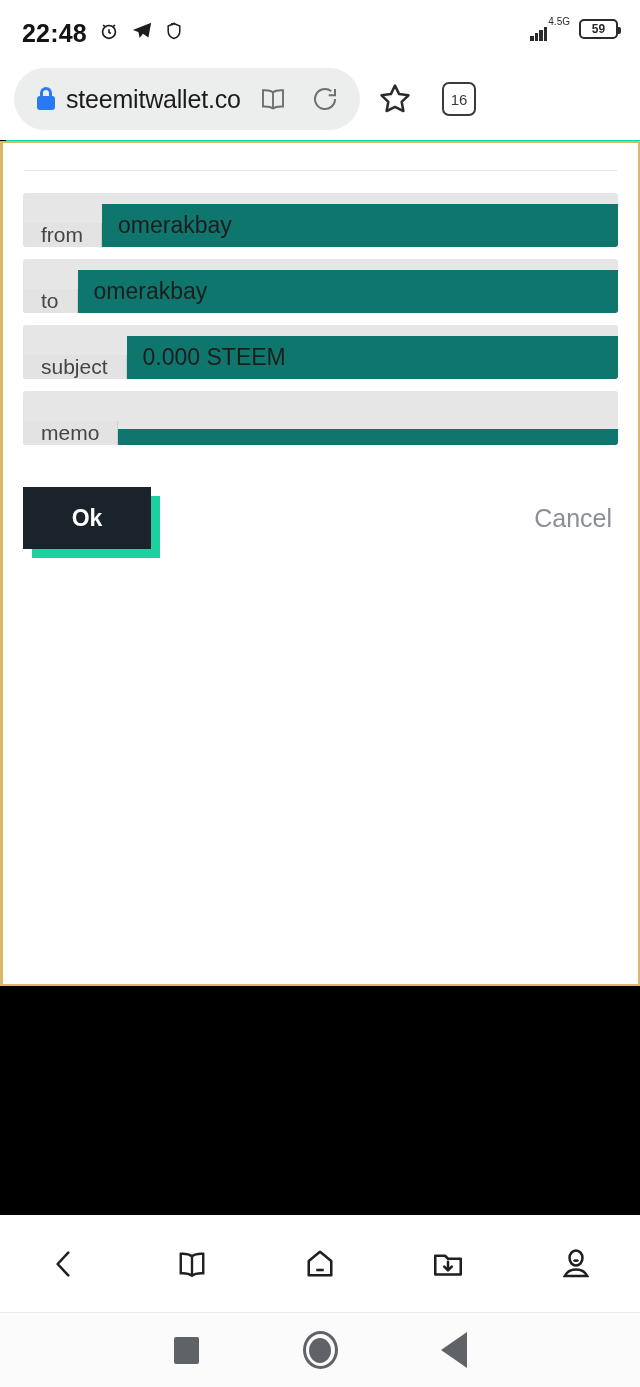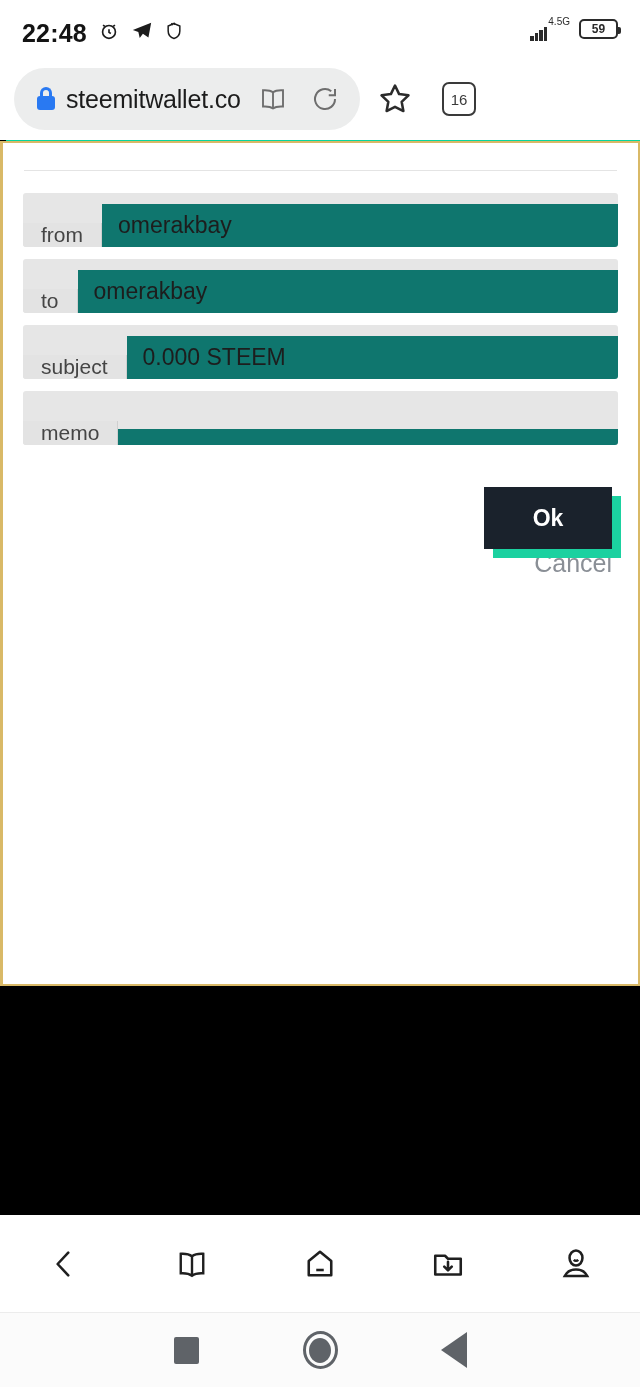--- a/index.html
+++ b/index.html
@@ -102,23 +102,22 @@
   .igroup .addon {
     display: flex; align-items: center; padding: 0 18px;
     background: #e3e3e3; border-right: 1px solid #cfcfcf;
     font-size: 21px; color: #454545; white-space: nowrap;
   }
   .igroup .val {
     flex: 1 1 auto; display: flex; align-items: center; padding: 8px 16px;
     background: #0f766e; font-size: 23px; color: #1d1d1d;
   }
   .actions {
-    display: flex; align-items: flex-end; justify-content: space-between;
+    display: flex; align-items: center; justify-content: space-between;
     padding: 30px 26px 0 20px;
-    flex-direction: column;
   }
   .ok-wrap { position: relative; }
   .ok-shadow {
     position: absolute; left: 9px; top: 9px; width: 128px; height: 62px;
     background: #1bd1a0;
   }
   .ok-btn {
     position: relative; width: 128px; height: 62px; background: #1a222c;
     color: #ffffff; font-size: 23px; font-weight: 700;
     display: flex; align-items: center; justify-content: center;

